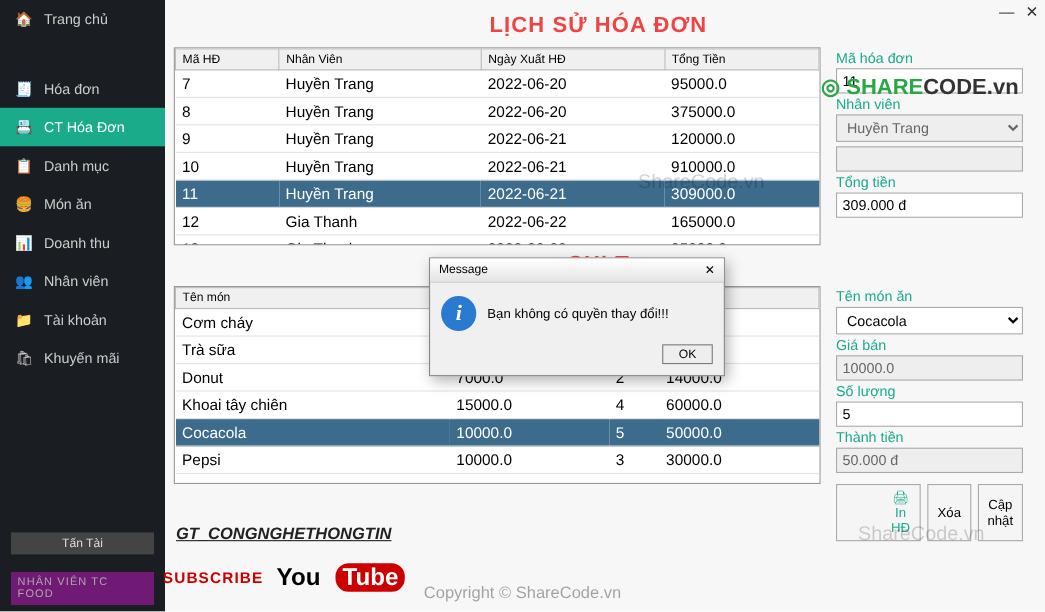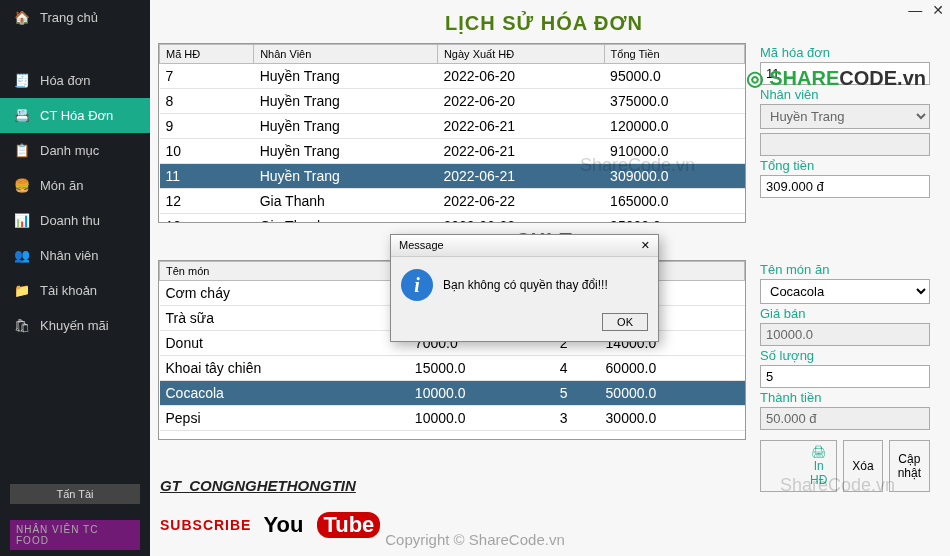--- a/index.html
+++ b/index.html
@@ -54,21 +54,21 @@
   font-weight: bold; font-size: 20px;
   color: #28a745;
   margin-top: 48px;
 }
 .brand span.dark { color: #333; }
 .content {
   padding: 12px 20px 0 8px;
 }
 h2.title {
   text-align: center;
-  color: #4d7c0f;
+  color: #ef4444;
   font-size: 20px;
   letter-spacing: 1px;
   margin-bottom: 8px;
 }
 .table-area { display: flex; gap: 14px; margin-bottom: 6px; }
 .table-wrap {
   flex: 1;
   border: 1px solid #999;
   background: #fff;
   max-height: 180px;
@@ -137,21 +137,21 @@
 .dialog-actions button {
   padding: 2px 14px; font-size: 11px;
   border: 1px solid #7a7a7a; background: #eee;
 }
 
 .watermark1 { position: absolute; left: 580px; top: 155px; color: rgba(0,0,0,0.18); font-size: 18px; pointer-events: none; }
 .watermark2 { position: absolute; left: 780px; top: 475px; color: rgba(0,0,0,0.18); font-size: 18px; pointer-events: none; }
 .copyright { position: absolute; bottom: 8px; left: 50%; transform: translateX(-50%); color: rgba(0,0,0,0.35); font-size: 15px; pointer-events: none; }
 
 .youtube-area {
-  position: absolute; bottom: 18px; left: 160px;
+  position: absolute; bottom: 18px; left: 148px;
   display: flex; align-items: center; gap: 12px;
 }
 .gt-text { position: absolute; left: 160px; bottom: 62px; font-style: italic; font-weight: bold; color: #222; font-size: 15px; text-decoration: underline; }
 .subscribe { color: #c00; font-weight: bold; font-size: 14px; letter-spacing: 1px; }
 .yt-logo { display: flex; align-items: center; font-weight: bold; font-size: 22px; }
 .yt-logo .tube { background: #c00; color: #fff; border-radius: 12px; padding: 0 6px; margin-left: 14px; }
 </style>
 </head>
 <body>
 

